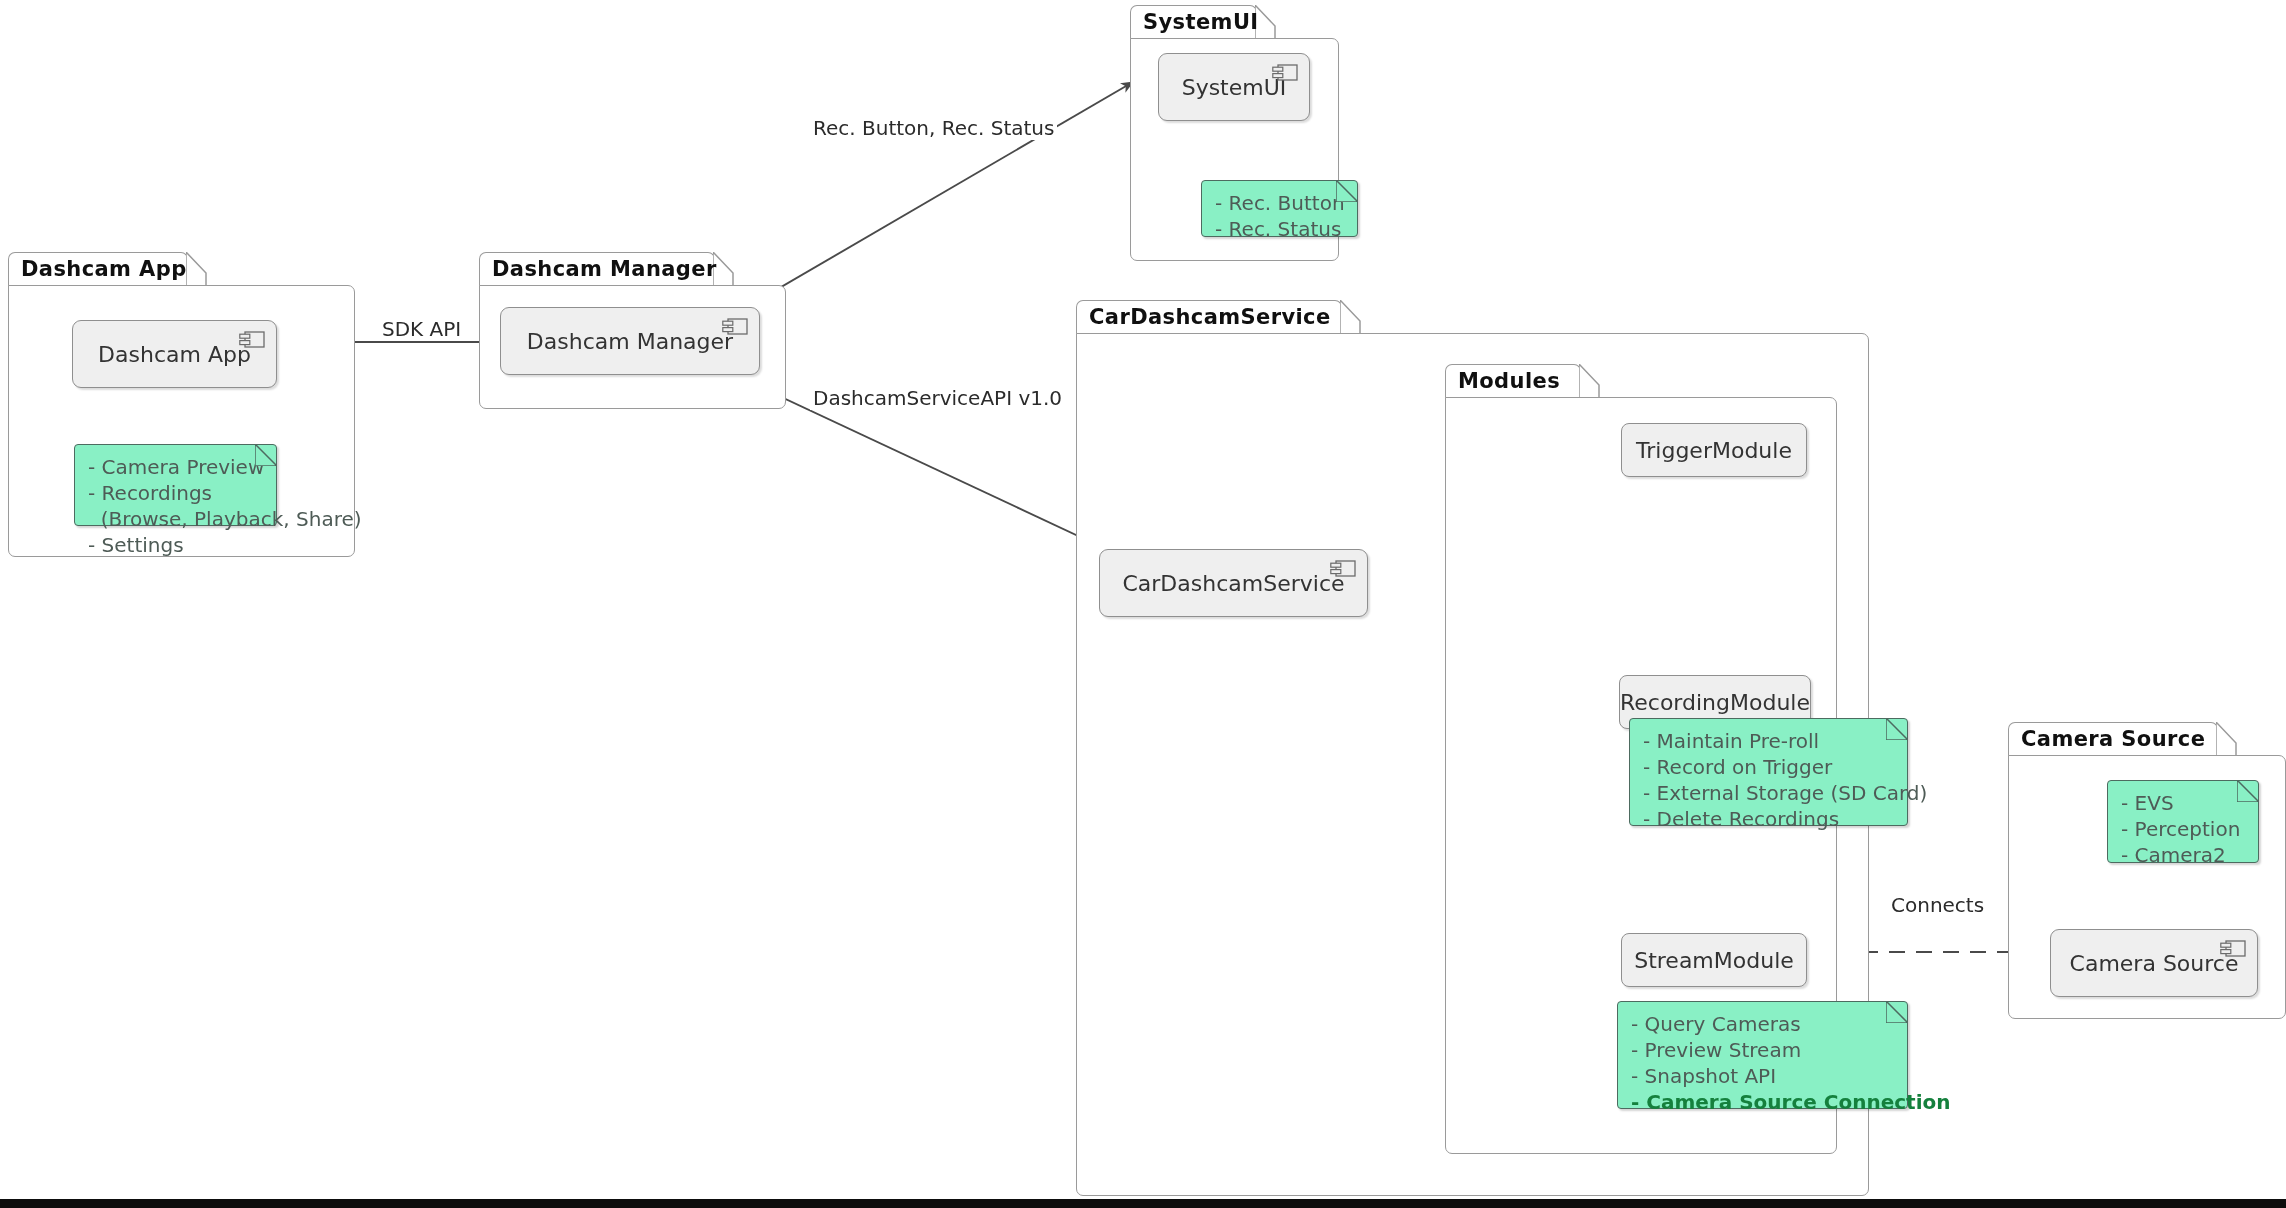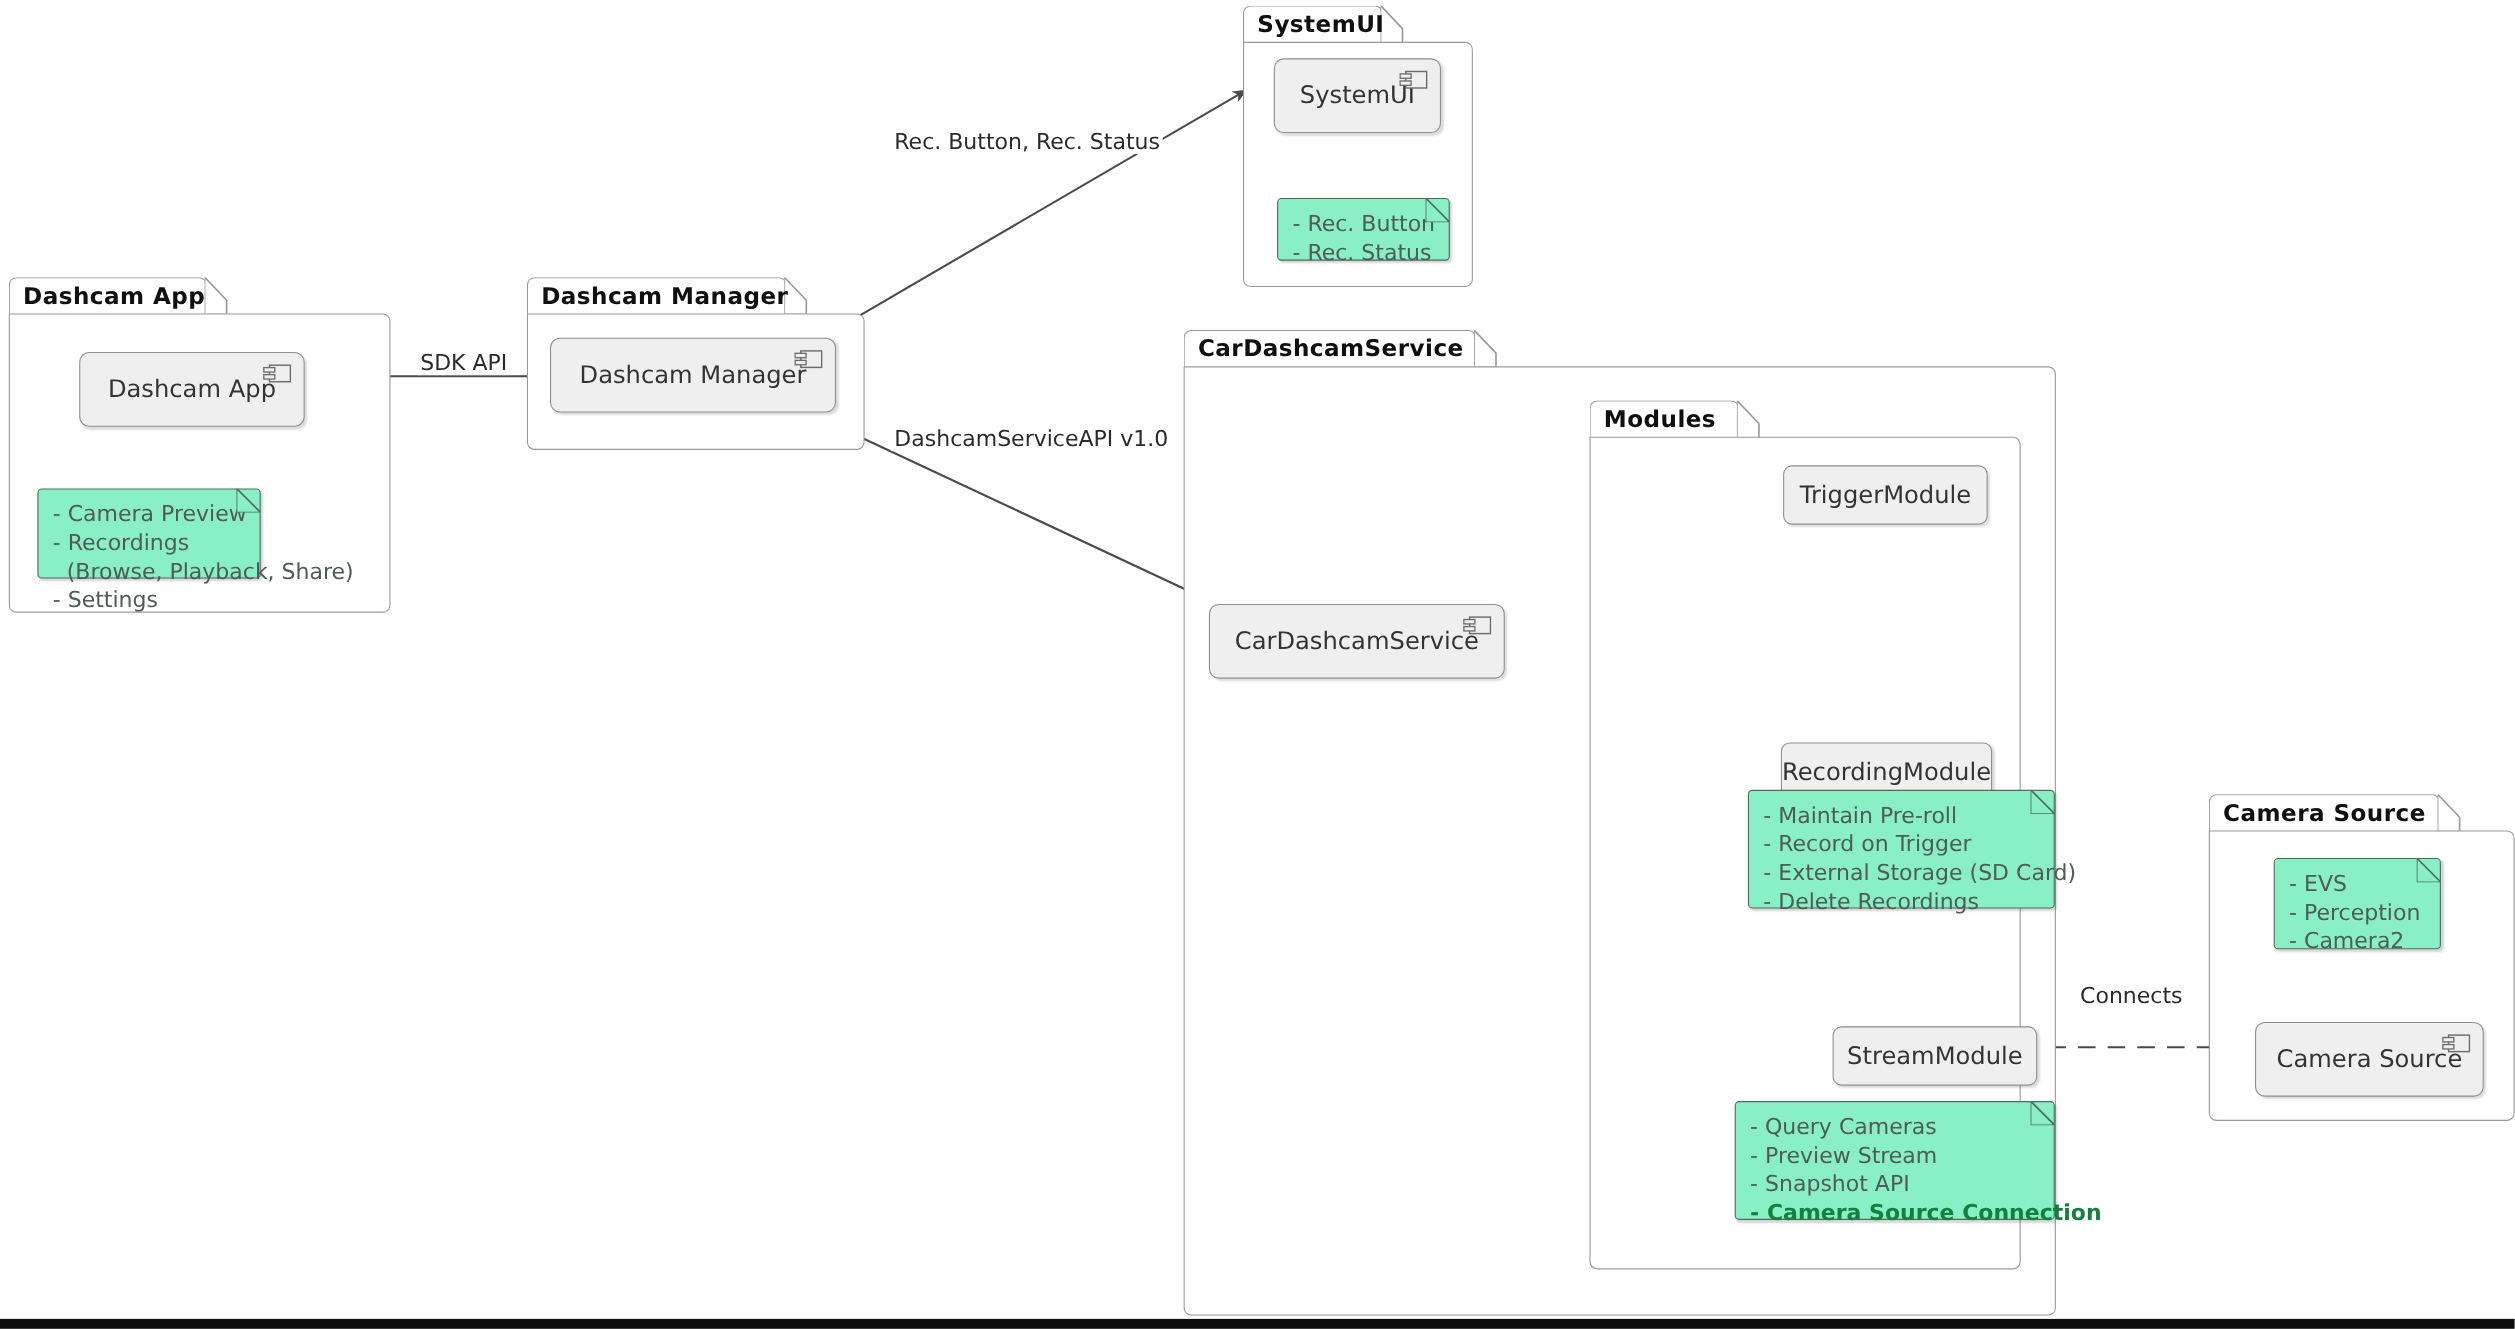--- a/index.html
+++ b/index.html
@@ -29,21 +29,21 @@
   
   .modbox{position:absolute;box-sizing:border-box;background:#efefef;
           border:1.5px solid #8f8f8f;border-radius:8px;
           box-shadow:2px 2px 2px rgba(0,0,0,.14);
           display:flex;align-items:center;justify-content:center;}
   .modbox .ctext{font-size:22px;color:#333;white-space:nowrap;padding:0 16px;}
 
   
   .note{position:absolute;box-sizing:border-box;background:#89f0c5;
         border:1.6px solid #4d6b60;border-radius:4px;
-        box-shadow:2px 2px 2px rgba(0,0,0,.17);}
+        box-shadow:2px 2px 2px rgba(0,0,0,.17);margin-left:40px;}
   .note .lines{padding:9px 14px 9px 13px;font-size:20px;line-height:1.30;
                color:#4e5b56;white-space:pre;}
   .note .lines b{font-weight:bold;color:#15803d;}
   .note .fold{position:absolute;right:-1px;top:-1px;width:22px;height:22px;}
 
   
   .elabel{position:absolute;font-size:20px;color:#2b2b2b;background:#fff;
           white-space:nowrap;padding:0 3px;}
 
   .bottombar{position:absolute;left:0;bottom:0;width:2286px;height:9px;background:#0d0d0d;}
@@ -196,21 +196,21 @@
         <div class="lines">- Maintain Pre-roll
 - Record on Trigger
 - External Storage (SD Card)
 - Delete Recordings</div>
         <svg class="fold" viewBox="0 0 22 22">
           <path d="M0,0 L22,22 L0,22 z" fill="#89f0c5"></path>
           <path d="M22,22 L0,22 L0,0 z" fill="none" stroke="#4d6b60" stroke-width="1.5"></path>
         </svg>
       </div>
 
-      <div class="modbox" style="left:176px;top:569px;width:186px;height:54px;margin-left:45px;">
+      <div class="modbox" style="left:176px;top:569px;width:186px;height:54px;">
         <span class="ctext">StreamModule</span>
       </div>
       <div class="note" style="left:132px;top:637px;width:291px;height:108px;">
         <div class="lines"><span>- Query Cameras</span>
 <span>- Preview Stream</span>
 <span>- Snapshot API</span>
 <b>- Camera Source Connection</b></div>
         <svg class="fold" viewBox="0 0 22 22">
           <path d="M0,0 L22,22 L0,22 z" fill="#89f0c5"></path>
           <path d="M22,22 L0,22 L0,0 z" fill="none" stroke="#4d6b60" stroke-width="1.5"></path>

